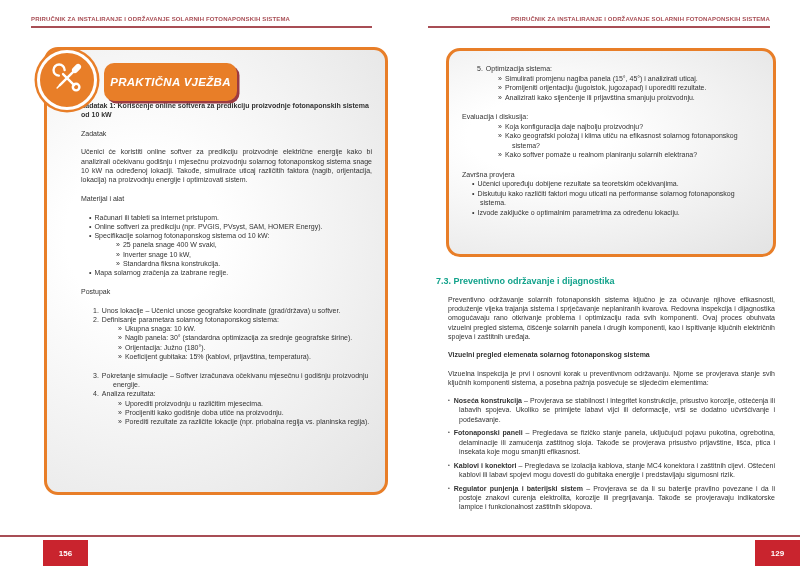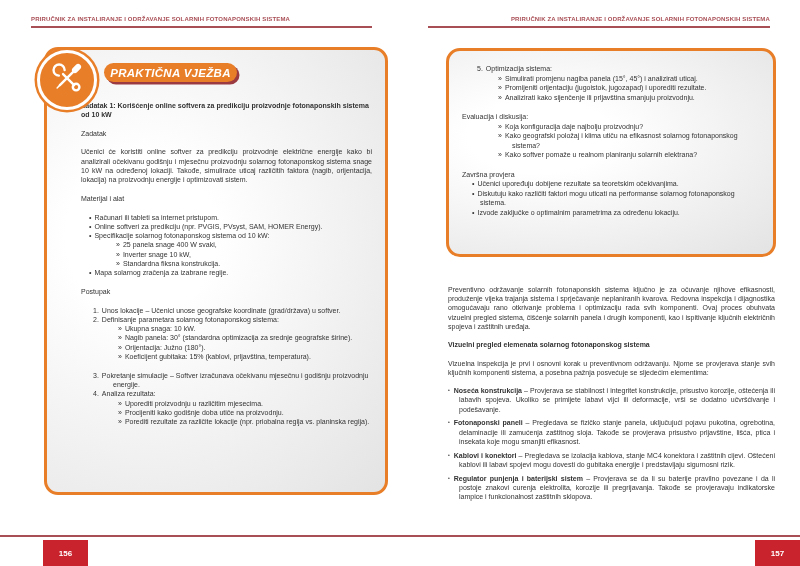--- a/index.html
+++ b/index.html
@@ -33,21 +33,21 @@
   #page-right .pagenum{right:0;}
 
   
   .ex-box{position:absolute;left:44px;top:47px;width:344px;height:448px;
     border:3px solid var(--orange);border-radius:14px;
     background:radial-gradient(ellipse at 28% 42%, #ffffff 22%, #e3e3e3 100%);
     padding:51px 13px 0 34px;font-size:7px;line-height:9.3px;}
   .tool-badge{position:absolute;left:37px;top:50px;width:60px;height:60px;border-radius:50%;
     background:var(--orange);border:3px solid #ffffff;box-shadow:0 0 0 2.5px var(--orange);
     display:flex;align-items:center;justify-content:center;z-index:3;}
-  .ex-label{position:absolute;left:104px;top:63px;width:133px;height:19px;background:var(--orange);
+  .ex-label{position:absolute;left:104px;top:63px;width:133px;height:38px;background:var(--orange);
     border-radius:10px;box-shadow:2.5px 2.5px 0 var(--shadow);color:#fff;font-style:italic;
     font-weight:bold;font-size:11.5px;letter-spacing:.3px;display:flex;align-items:center;
     justify-content:center;z-index:3;}
 
   .blk{margin-top:9.3px;}
   .blk.first{margin-top:0;}
   .t-title{font-weight:bold;}
   .t-para{text-align:justify;}
 
   .li{white-space:normal;}
@@ -159,29 +159,30 @@
     <div class="blk">Završna provjera</div>
     <div class="flist">
 
     <div class="li lvl1"><span class="marker">•</span><span>Učenici upoređuju dobijene rezultate sa teoretskim očekivanjima.</span></div>
         <div class="li lvl1"><span class="marker">•</span><span>Diskutuju kako različiti faktori mogu uticati na performanse solarnog fotonaponskog sistema.</span></div>
         <div class="li lvl1"><span class="marker">•</span><span>Izvode zaključke o optimalnim parametrima za određenu lokaciju.</span></div>
       </div>
   </div>
 
   <div class="sec">
+    <div class="sec-heading">7.3. Preventivno održavanje i dijagnostika</div>
     <div class="sec-body">
       <div class="t-para">Preventivno održavanje solarnih fotonaponskih sistema ključno je za očuvanje njihove efikasnosti, produženje vijeka trajanja sistema i sprječavanje neplaniranih kvarova. Redovna inspekcija i dijagnostika omogućavaju rano otkrivanje problema i optimizaciju rada svih komponenti. Ovaj proces obuhvata vizuelni pregled sistema, čišćenje solarnih panela i drugih komponenti, kao i ispitivanje ključnih električnih spojeva i zaštitnih uređaja.</div>
       <div class="t-sub">Vizuelni pregled elemenata solarnog fotonaponskog sistema</div>
       <div class="t-para" style="margin-top:9.2px;">Vizuelna inspekcija je prvi i osnovni korak u preventivnom održavanju. Njome se provjerava stanje svih ključnih komponenti sistema, a posebna pažnja posvećuje se sljedećim elementima:</div>
       <div class="vlist">
 
       <div class="vb"><span class="marker">•</span><span class="lead">Noseća konstrukcija</span> <span>– Provjerava se stabilnost i integritet konstrukcije, prisustvo korozije, oštećenja ili labavih spojeva. Ukoliko se primijete labavi vijci ili deformacije, vrši se dodatno učvršćivanje i podešavanje.</span></div>
           <div class="vb"><span class="marker">•</span><span class="lead">Fotonaponski paneli</span> <span>– Pregledava se fizičko stanje panela, uključujući pojavu pukotina, ogrebotina, delaminacije ili zamućenja zaštitnog sloja. Takođe se provjerava prisustvo prljavštine, lišća, ptica i insekata koje mogu smanjiti efikasnost.</span></div>
           <div class="vb"><span class="marker">•</span><span class="lead">Kablovi i konektori</span> <span>– Pregledava se izolacija kablova, stanje MC4 konektora i zaštitnih cijevi. Oštećeni kablovi ili labavi spojevi mogu dovesti do gubitaka energije i predstavljaju sigurnosni rizik.</span></div>
           <div class="vb"><span class="marker">•</span><span class="lead">Regulator punjenja i baterijski sistem</span> <span>– Provjerava se da li su baterije pravilno povezane i da li postoje znakovi curenja elektrolita, korozije ili pregrijavanja. Takođe se provjeravaju indikatorske lampice i funkcionalnost zaštitnih sklopova.</span></div>
         </div>
     </div>
   </div>
 
   <div class="foot-rule"></div>
-  <div class="pagenum">157</div>
+  <div class="pagenum">129</div>
 </div>
 
 </body></html>

